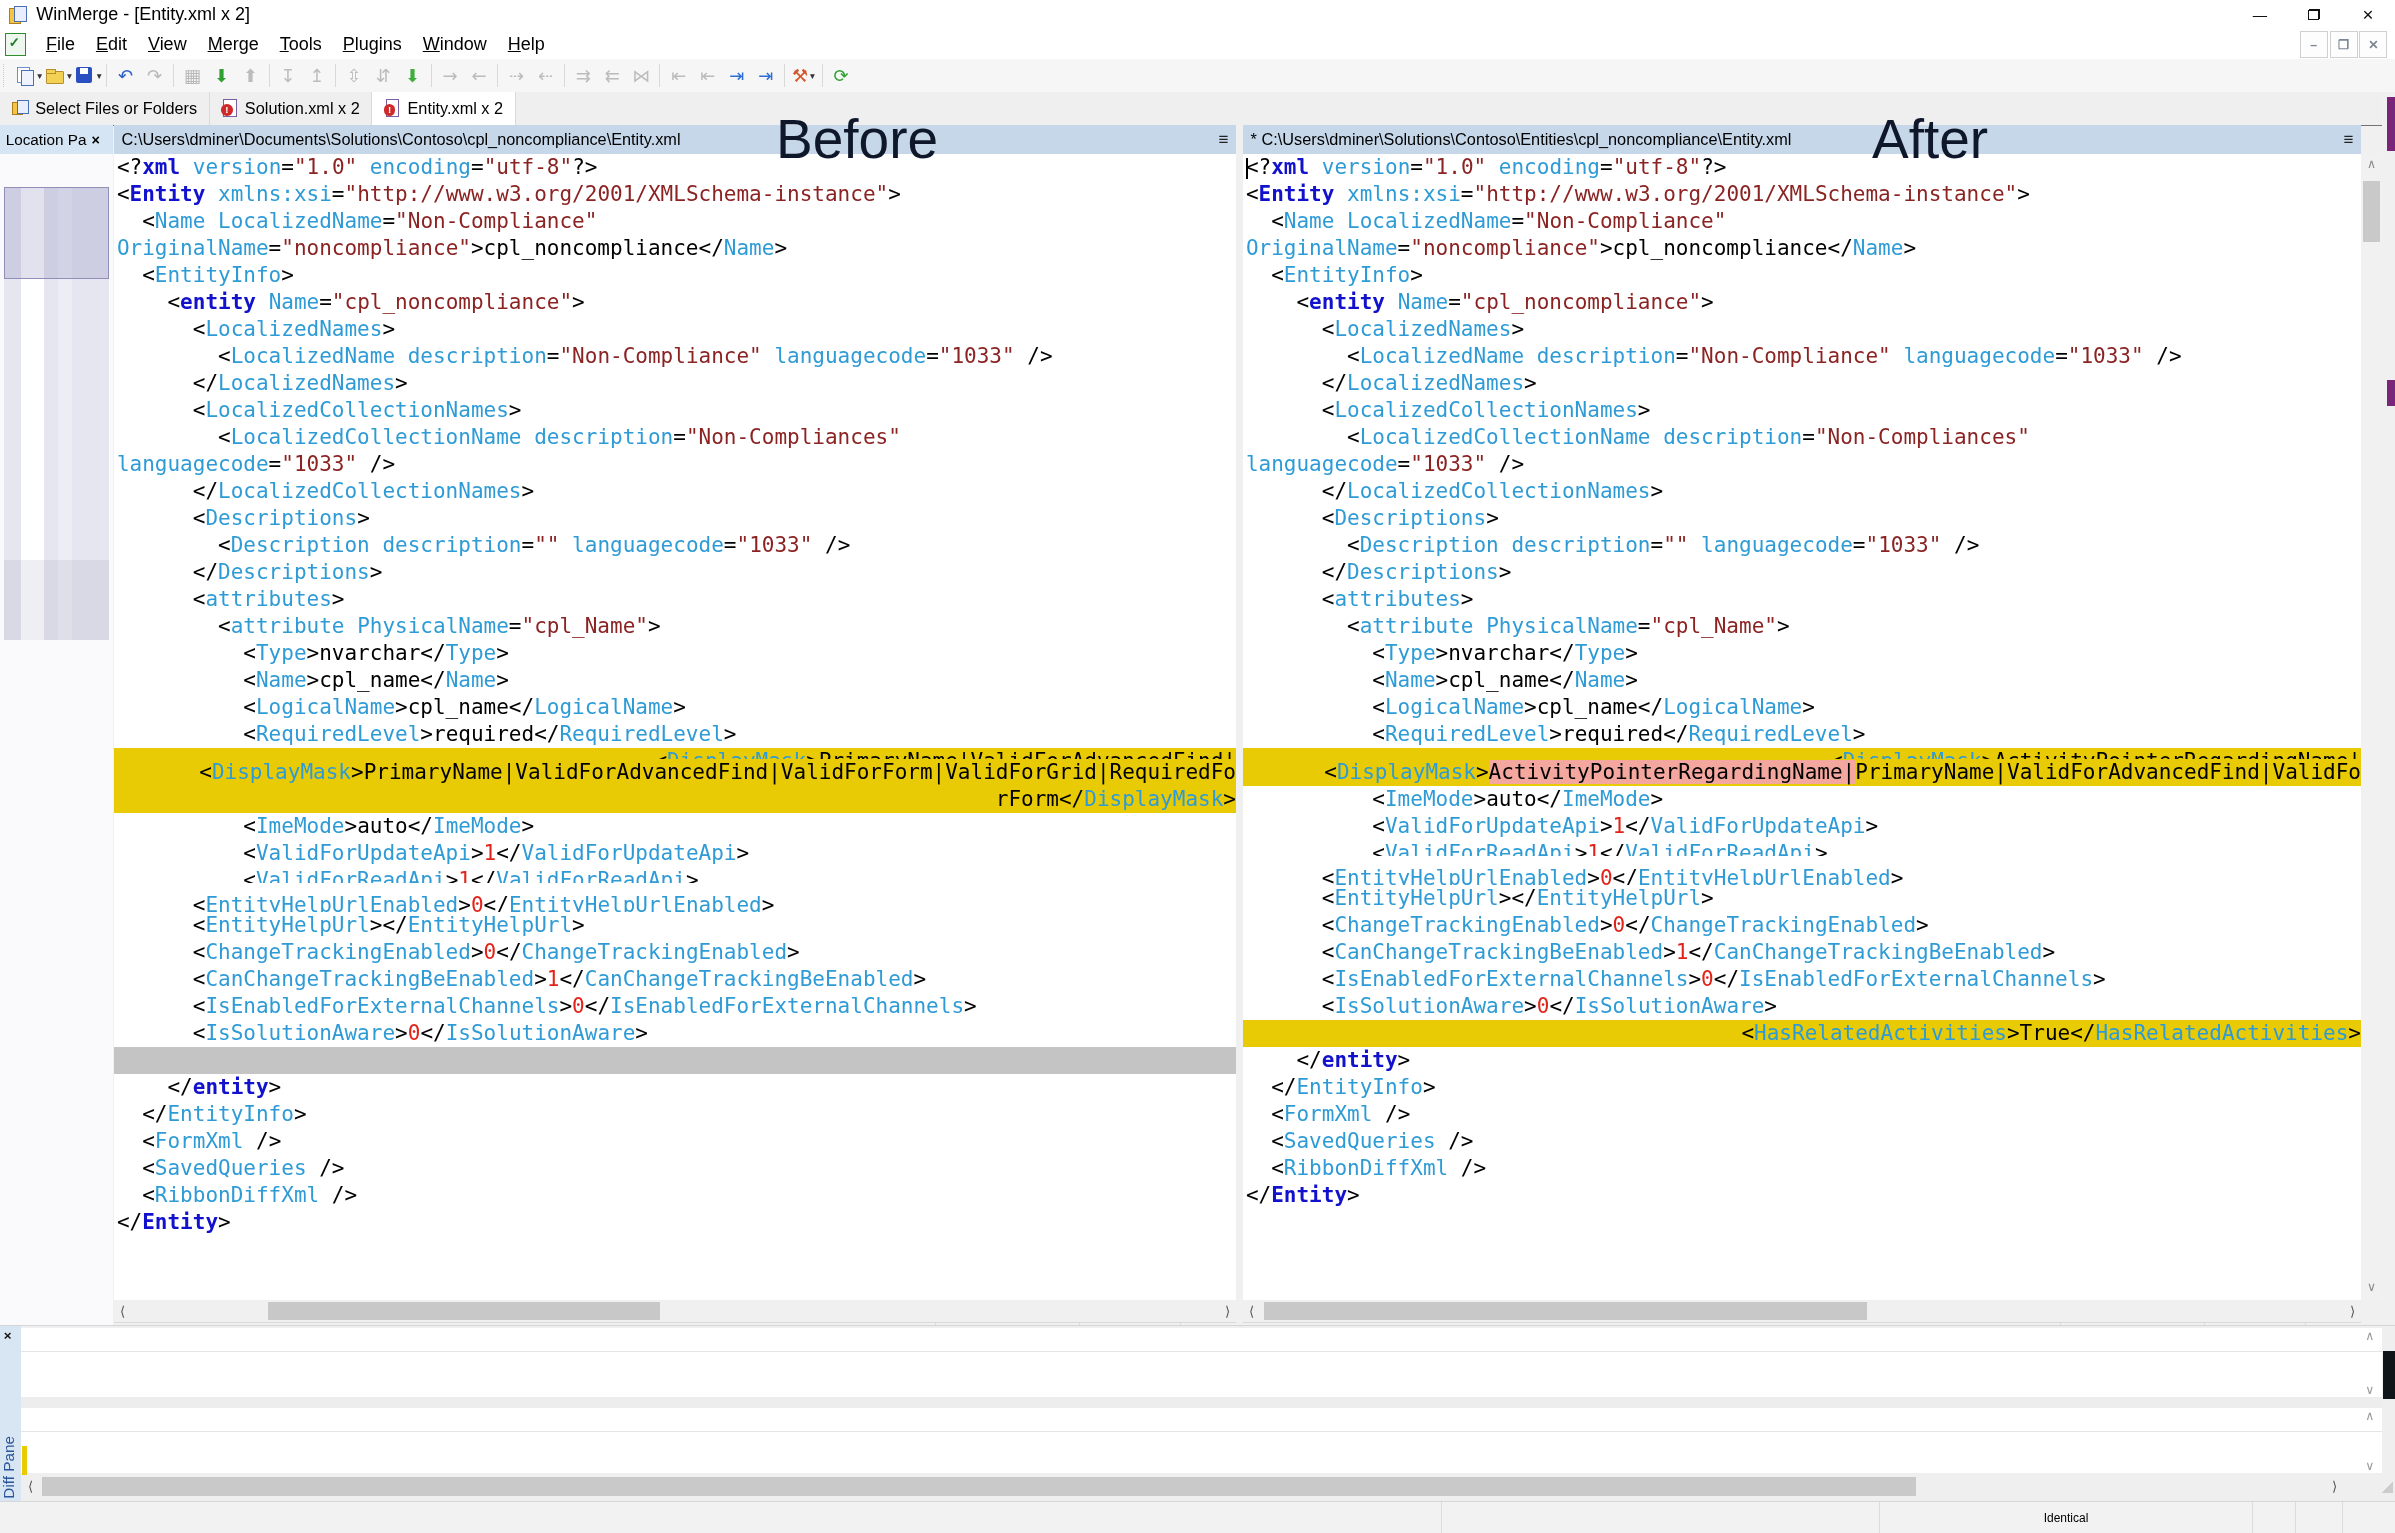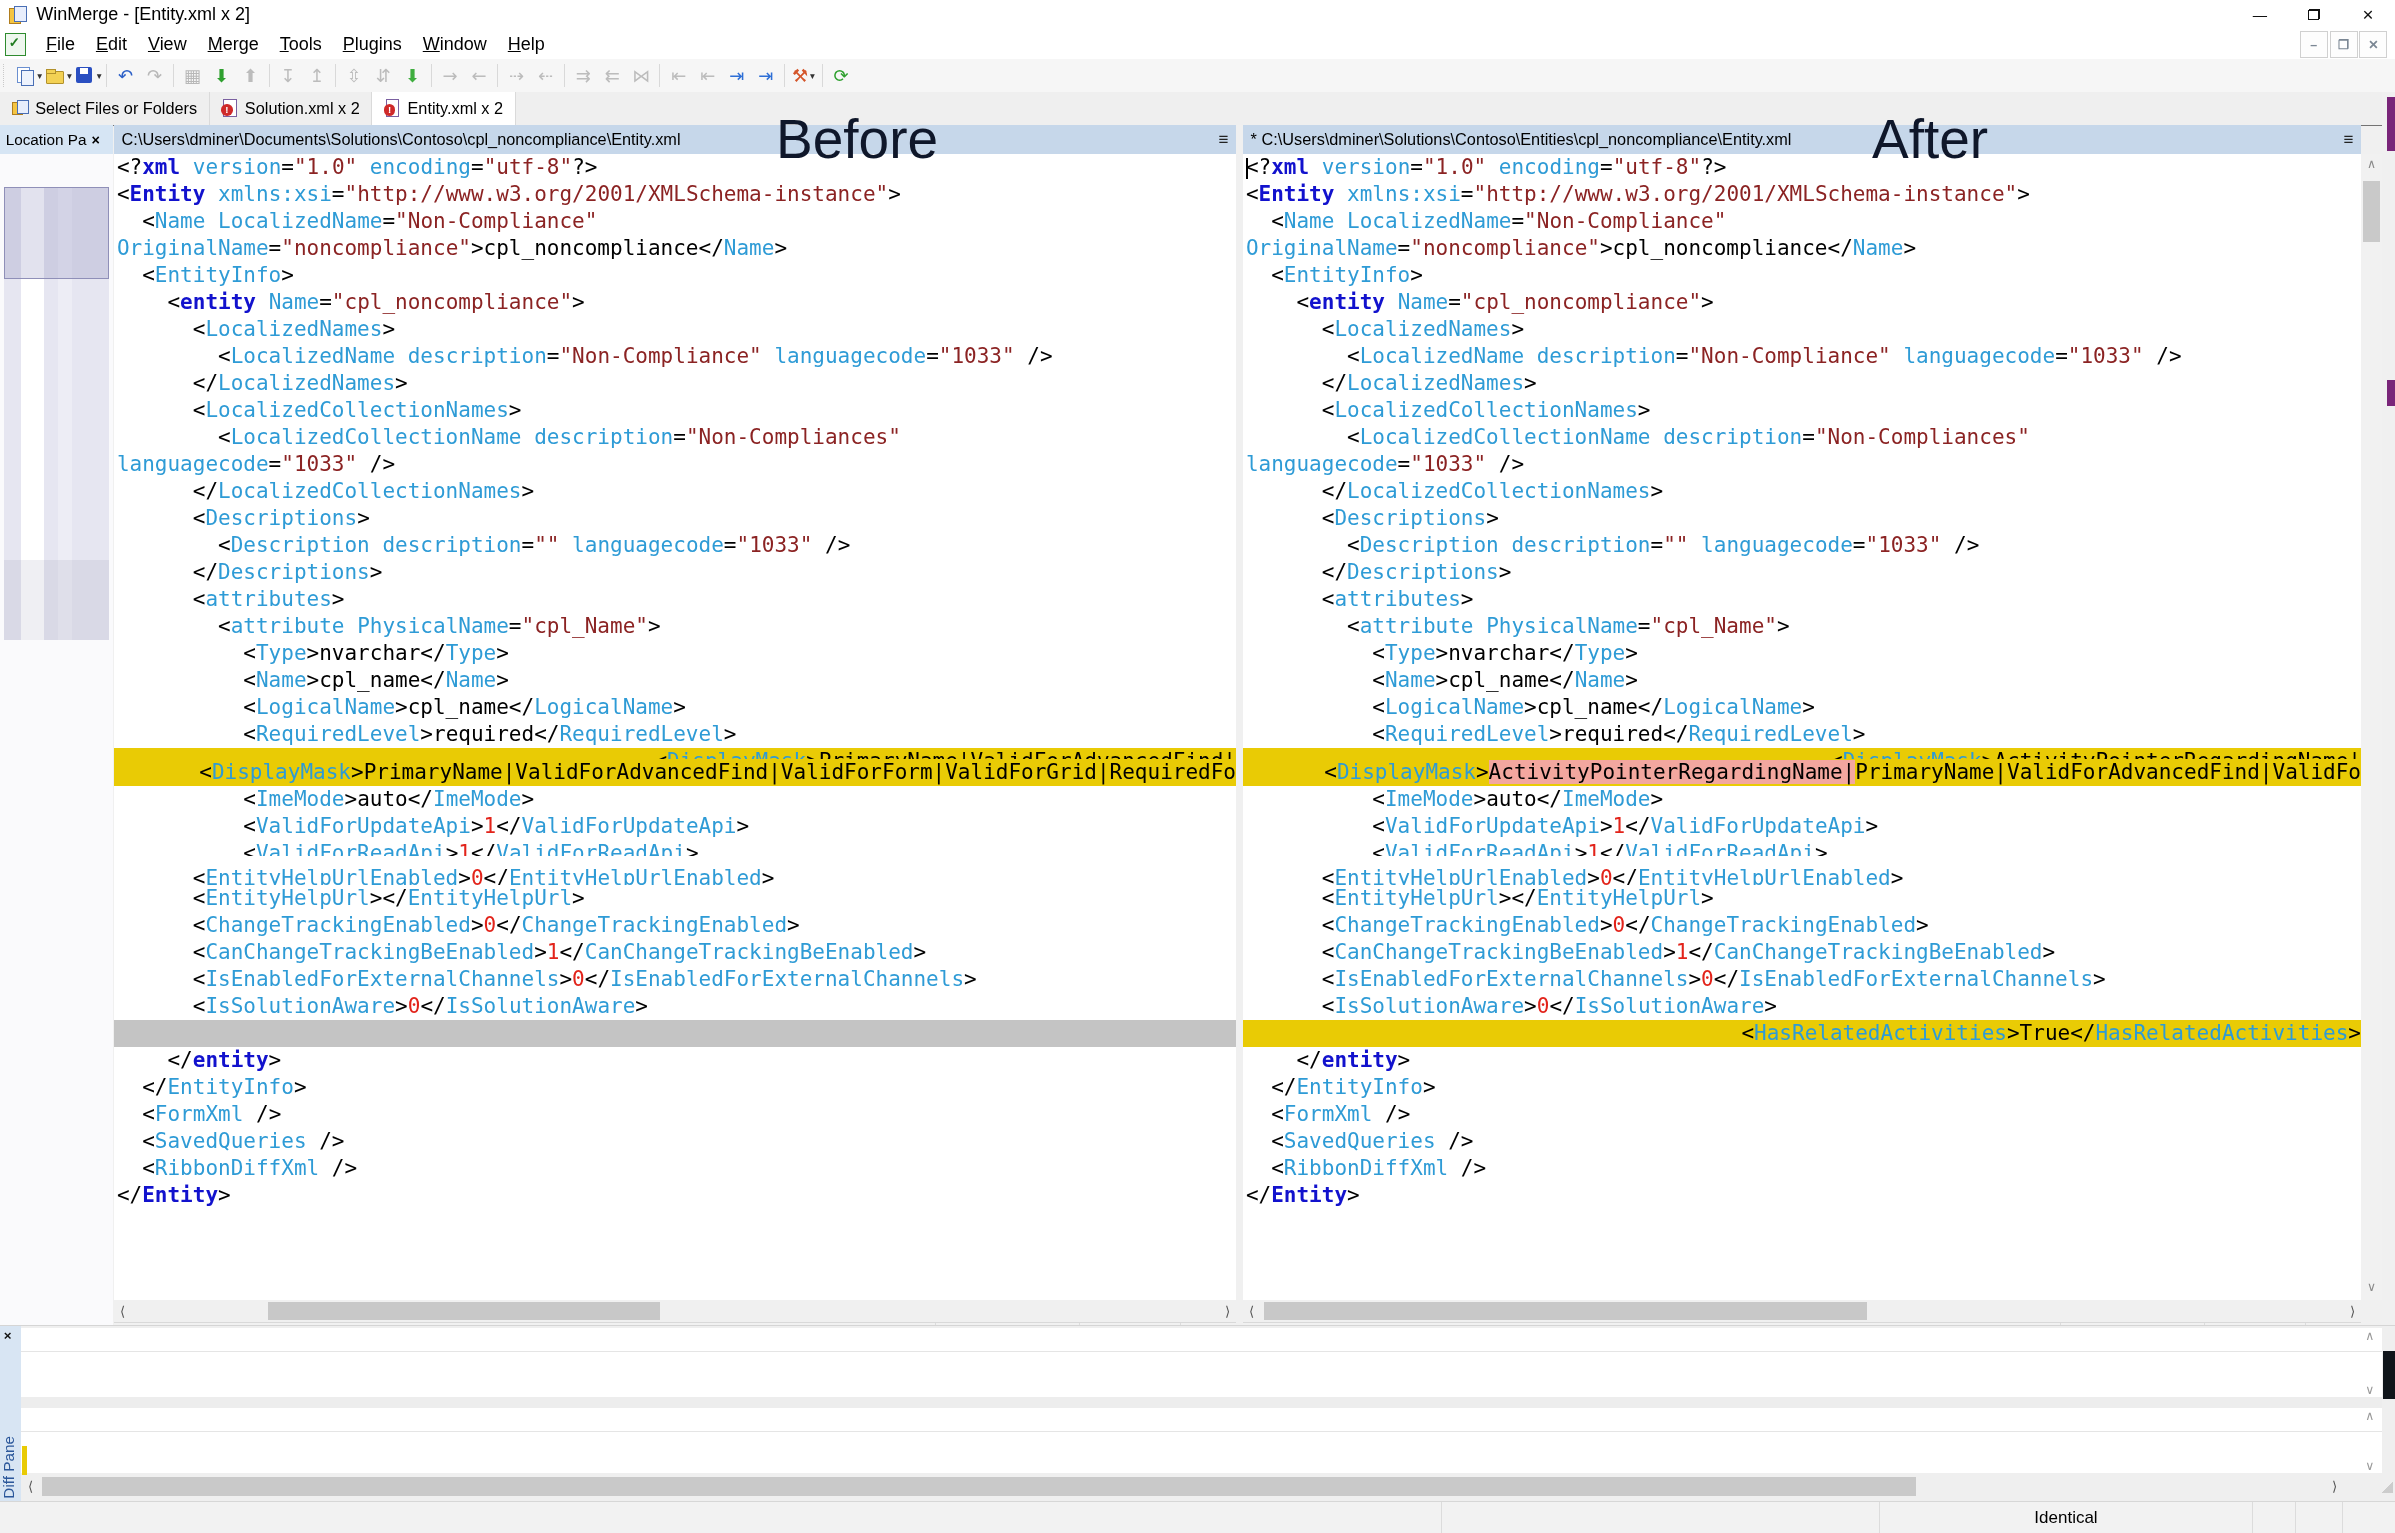--- a/index.html
+++ b/index.html
@@ -121,21 +121,21 @@
   #dgap{position:absolute;left:21px;top:71px;width:2361px;height:11.5px;background:#ededed;}
   #dhsb{position:absolute;left:21px;top:149px;width:2340px;height:23px;background:#efefef;}
   #dhsb .arr{position:absolute;top:0;width:19px;height:23px;color:#555;font-size:13.4px;display:flex;align-items:center;justify-content:center;}
   #dhsb .arr.r{right:17px;}
   #dhsb .thumb{position:absolute;left:21px;top:1.9px;width:1874px;height:19px;background:#c9c9c9;}
   #dcaret{position:absolute;left:22px;top:120px;width:4.8px;height:29px;background:#e9cb05;}
   #ddark{position:absolute;left:2383px;top:25px;width:12.4px;height:48px;background:#10151a;}
   #dgrip{position:absolute;right:1.9px;top:155px;width:11.5px;height:11.5px;
          background:linear-gradient(135deg,transparent 50%,#b5b5b5 50%);opacity:.6;}
   
-  #statusbar{position:absolute;left:0;top:1501px;width:2395px;height:32.5px;background:#f2f2f2;border-top:1px solid #d7d7d7;display:flex;align-items:center;font-size:17px;}
+  #statusbar{position:absolute;left:0;top:1501px;width:2395px;height:32.5px;background:#f2f2f2;border-top:1px solid #d7d7d7;display:flex;align-items:center;font-size:12px;}
   #statusbar .cell{height:100%;display:flex;align-items:center;justify-content:center;border-left:1px solid #dcdcdc;}
   #statusbar .msg{flex:1;border-left:none;padding-left:9.6px;justify-content:flex-start;}
   #statusbar .c2{width:437px;}
   #statusbar .c3{width:372px;}
   #statusbar .c4{width:42px;}
   #statusbar .c5{width:46px;}
   #statusbar .c6{width:52px;}
   
   .anno{position:absolute;font-size:55px;color:#0f172a;z-index:40;font-family:"Liberation Sans",sans-serif;}
 </style>
@@ -322,20 +322,21 @@
         <div class="row "><span class="ln">        &lt;<span class="t">Description</span> <span class="t">description</span>=<span class="v">""</span> <span class="t">languagecode</span>=<span class="v">"1033"</span> /&gt;</span></div>
         <div class="row "><span class="ln">      &lt;/<span class="t">Descriptions</span>&gt;</span></div>
         <div class="row "><span class="ln">      &lt;<span class="t">attributes</span>&gt;</span></div>
         <div class="row "><span class="ln">        &lt;<span class="t">attribute</span> <span class="t">PhysicalName</span>=<span class="v">"cpl_Name"</span>&gt;</span></div>
         <div class="row "><span class="ln">          &lt;<span class="t">Type</span>&gt;nvarchar&lt;/<span class="t">Type</span>&gt;</span></div>
         <div class="row "><span class="ln">          &lt;<span class="t">Name</span>&gt;cpl_name&lt;/<span class="t">Name</span>&gt;</span></div>
         <div class="row "><span class="ln">          &lt;<span class="t">LogicalName</span>&gt;cpl_name&lt;/<span class="t">LogicalName</span>&gt;</span></div>
         <div class="row "><span class="ln">          &lt;<span class="t">RequiredLevel</span>&gt;required&lt;/<span class="t">RequiredLevel</span>&gt;</span></div>
         <div class="row diff sliver"><span class="ln">          &lt;<span class="t">DisplayMask</span>&gt;PrimaryName|ValidForAdvancedFind|</span></div>
         <div class="row diff"><span class="ln">&lt;<span class="t">DisplayMask</span>&gt;PrimaryName|ValidForAdvancedFind|ValidForForm|ValidForGrid|RequiredFo</span></div>
+        <div class="row diff"><span class="ln">rForm&lt;/<span class="t">DisplayMask</span>&gt;</span></div>
         <div class="row "><span class="ln">          &lt;<span class="t">ImeMode</span>&gt;auto&lt;/<span class="t">ImeMode</span>&gt;</span></div>
         <div class="row "><span class="ln">          &lt;<span class="t">ValidForUpdateApi</span>&gt;<span class="n">1</span>&lt;/<span class="t">ValidForUpdateApi</span>&gt;</span></div>
         <div class="row cliptop"><span class="ln">          &lt;<span class="t">ValidForReadApi</span>&gt;<span class="n">1</span>&lt;/<span class="t">ValidForReadApi</span>&gt;</span></div>
         <div class="row gap"></div>
         <div class="row clipbottom"><span class="ln">      &lt;<span class="t">EntityHelpUrlEnabled</span>&gt;<span class="n">0</span>&lt;/<span class="t">EntityHelpUrlEnabled</span>&gt;</span></div>
         <div class="row "><span class="ln">      &lt;<span class="t">EntityHelpUrl</span>&gt;&lt;/<span class="t">EntityHelpUrl</span>&gt;</span></div>
         <div class="row "><span class="ln">      &lt;<span class="t">ChangeTrackingEnabled</span>&gt;<span class="n">0</span>&lt;/<span class="t">ChangeTrackingEnabled</span>&gt;</span></div>
         <div class="row "><span class="ln">      &lt;<span class="t">CanChangeTrackingBeEnabled</span>&gt;<span class="n">1</span>&lt;/<span class="t">CanChangeTrackingBeEnabled</span>&gt;</span></div>
         <div class="row "><span class="ln">      &lt;<span class="t">IsEnabledForExternalChannels</span>&gt;<span class="n">0</span>&lt;/<span class="t">IsEnabledForExternalChannels</span>&gt;</span></div>
         <div class="row "><span class="ln">      &lt;<span class="t">IsSolutionAware</span>&gt;<span class="n">0</span>&lt;/<span class="t">IsSolutionAware</span>&gt;</span></div>

